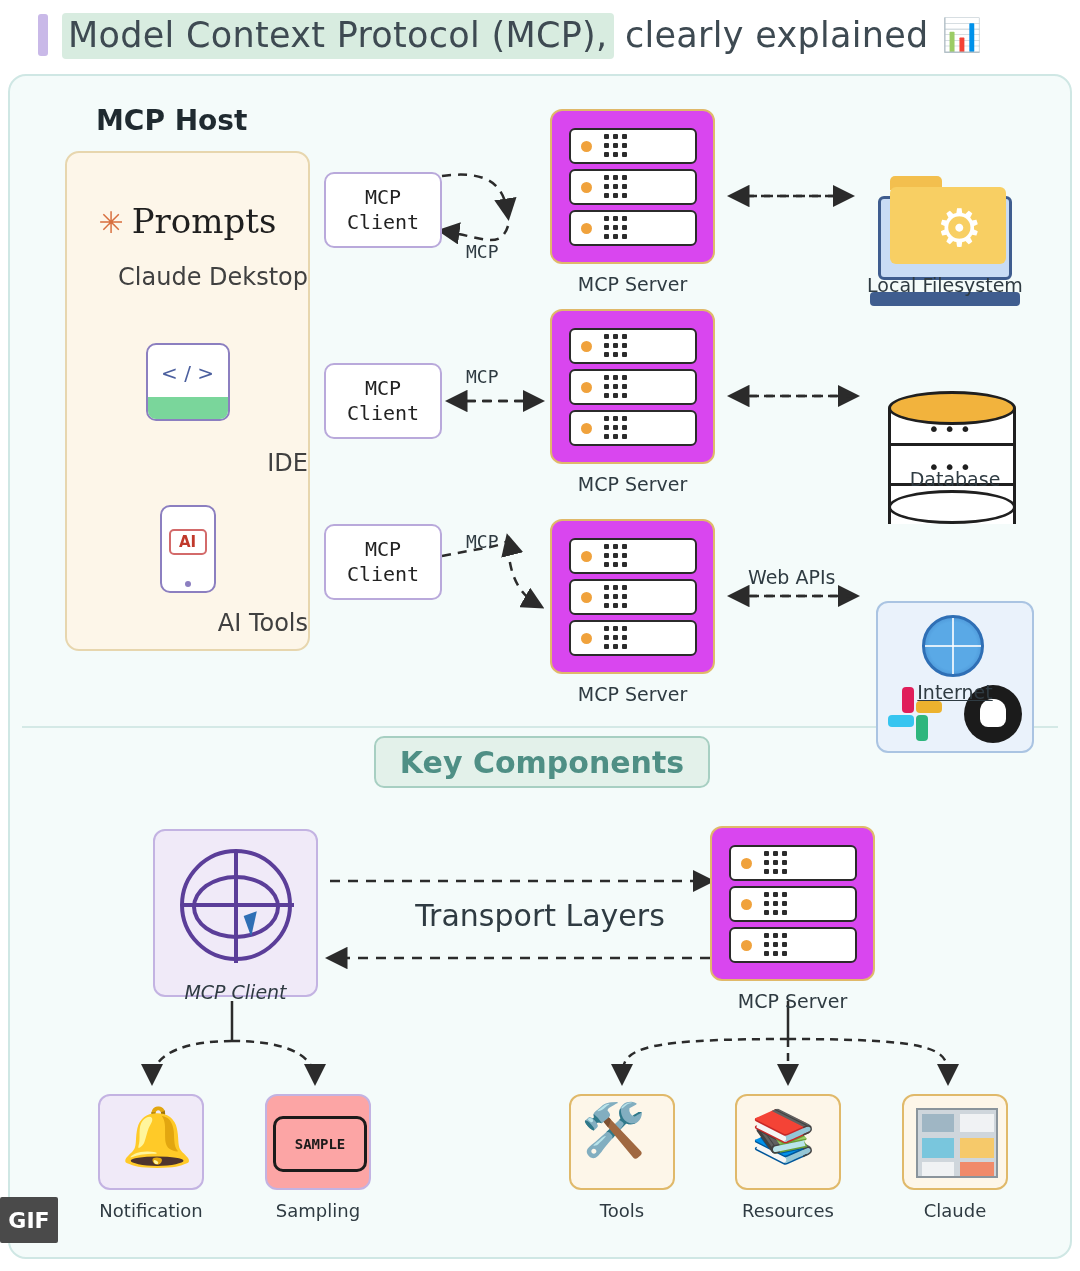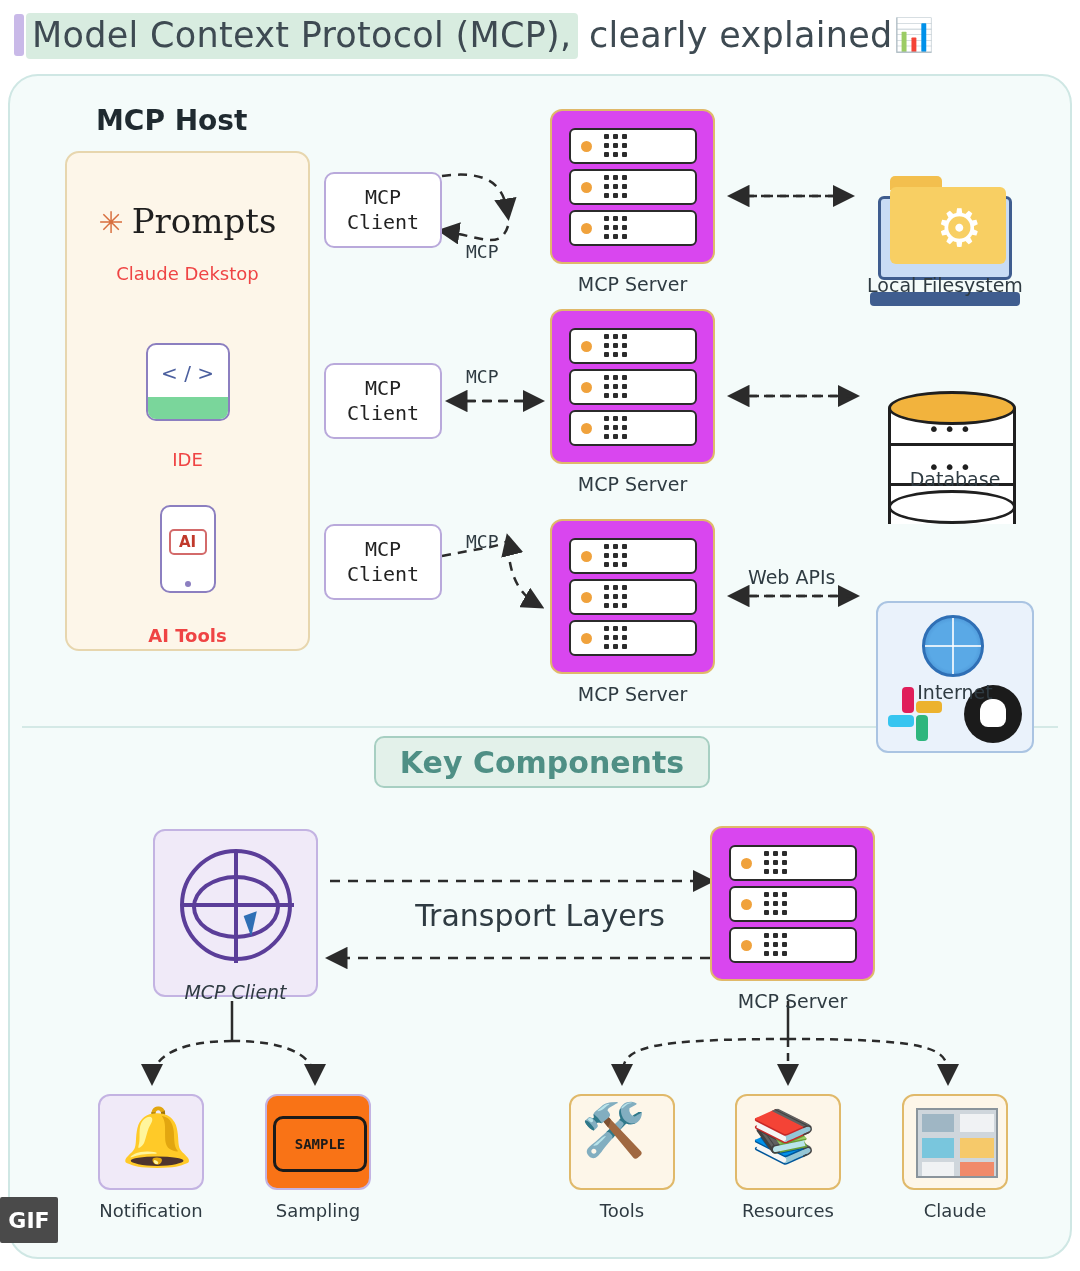--- a/index.html
+++ b/index.html
@@ -8,21 +8,22 @@
     width: 1080px; height: 1271px;
     background: #ffffff;
     font-family: "DejaVu Sans", sans-serif;
     position: relative;
     overflow: hidden;
   }
   
   .title-row {
     display:flex; align-items:center;
     padding: 14px 0 6px 14px;
-    gap: 2px;
+    gap: 14px;
+    margin-left: 24px;
   }
   .title-bar {
     width: 10px; height: 42px; background:#c9b9e8; border-radius:3px;
     flex: 0 0 auto;
   }
   .title-text {
     font-size: 35px; color:#3e4a52; letter-spacing: 0.3px;
     white-space: nowrap;
   }
   .title-hl {
@@ -32,21 +33,21 @@
     border-radius: 4px;
   }
   .title-emoji { font-size: 32px; }
 
   
   .panel {
     position:absolute; left: 8px; top: 74px;
     width: 1064px; height: 1185px;
     background:#f4fbfa;
     border: 2px solid #cfe7e4;
-    border-radius: 30px;
+    border-radius: 18px;
   }
   .divider {
     position:absolute; left: 12px; right: 12px; top: 650px;
     border-top: 2px solid #d4e9e6;
   }
 
   
   .lbl { font-size: 19px; color:#2f3b42; text-align:center; }
 
   
@@ -56,21 +57,21 @@
   }
   .host-box {
     position:absolute; left:55px; top:75px; width:245px; height:500px;
     background:#fdf6e9; border:2px solid #e7d6ae; border-radius:14px;
   }
   .claude-wordmark {
     position:absolute; left:0; right:0; top:48px; text-align:center;
     font-size:34px; color:#1f1f1f; font-family:"DejaVu Serif", serif;
   }
   .claude-star { color:#d86f3f; font-size:30px; margin-right:8px; }
-  .host-cap { position:absolute; left:0; right:0; font-size:18px; color:#ef4444; text-align:center; }
+  .host-cap { position:absolute; left:0; right:0; font-size:24px; color:#404040; text-align:right; }
 
   
   .ide-icon {
     position:absolute; left:50%; margin-left:-42px; top:190px;
     width:84px; height:78px; background:#ffffff;
     border:2px solid #8c7fc0; border-radius:10px; overflow:hidden;
   }
   .ide-code { position:absolute; left:0; right:0; top:16px; text-align:center; color:#4b5f9e; font-size:20px;}
   .ide-base { position:absolute; left:0; right:0; bottom:0; height:22px; background:#7ad69b; }
   
@@ -253,21 +254,21 @@
     <div class="ide-icon">
       <div class="ide-code">&lt; / &gt;</div>
       <div class="ide-base"></div>
     </div>
     <div class="host-cap" style="top:296px;">IDE</div>
 
     <div class="ai-icon">
       <div class="ai-badge">AI</div>
       <div class="ai-dot"></div>
     </div>
-    <div class="host-cap" style="top:472px;font-weight:bold;">AI Tools</div>
+    <div class="host-cap" style="top:456px;">AI Tools</div>
   </div>
 
   <div class="client-box" style="left:314px; top:96px;">
     <span>MCP</span>
     <span>Client</span>
   </div>
   <div class="client-box" style="left:314px; top:287px;">
     <span>MCP</span>
     <span>Client</span>
   </div>
@@ -443,21 +444,21 @@
   <div class="internet-box">
     <div class="globe-ic"></div>
     <div class="slack-ic">
       <i style="left:14px; top:0; width:12px; height:26px; background:#e01e5a;"></i>
       <i style="left:28px; top:14px; width:26px; height:12px; background:#ecb22e;"></i>
       <i style="left:28px; top:28px; width:12px; height:26px; background:#2eb67d;"></i>
       <i style="left:0; top:28px; width:26px; height:12px; background:#36c5f0;"></i>
     </div>
     <div class="gh-ic"></div>
   </div>
-  <div class="lbl" style="position:absolute; left:855px; top:605px; width:180px;">Internet</div>
+  <div class="lbl" style="position:absolute; left:855px; top:605px; width:180px;text-decoration:underline;">Internet</div>
 
   <div class="kc-title">Key Components</div>
 
   <div class="big-client">
     <div class="big-globe">
         <i></i>
       </div>
     <div class="cursor"></div>
   </div>
   <div class="bottom-cap" style="left:143px; top:905px; width:165px;font-style:italic;">MCP Client</div>
@@ -508,21 +509,21 @@
     <div class="server-cap">MCP Server</div>
   </div>
 
   <div style="position:absolute; left:380px; top:822px; width:300px; text-align:center; font-size:30px; color:#2f3b42;">Transport Layers</div>
 
   <div class="comp-box" style="left:88px; top:1018px; background:#f0eaf8; border:2px solid #c3b3e2;">
     <div style="position:absolute; left:50%; margin-left:-30px; top:12px; font-size:58px; line-height:58px; color:#1b1b1b;">🔔</div>
   </div>
   <div class="comp-cap" style="left:61px; top:1124px;">Notification</div>
 
-  <div class="comp-box" style="left:255px; top:1018px; background:#f97316; border:2px solid #c3b3e2;">
+  <div class="comp-box" style="left:255px; top:1018px; background:#fca5a5; border:2px solid #c3b3e2;">
     <div style="position:absolute; left:6px; top:20px; width:94px; height:56px; border:3px solid #1b1b1b; border-radius:10px; display:flex; align-items:center; justify-content:center; font-family:'DejaVu Sans Mono',monospace; font-size:14px; font-weight:bold; color:#1b1b1b;">SAMPLE</div>
   </div>
   <div class="comp-cap" style="left:228px; top:1124px;">Sampling</div>
 
   <div class="comp-box" style="left:559px; top:1018px; background:#fdf6e9; border:2px solid #e0b96a;">
     <div style="position:absolute; left:10px; top:8px; font-size:52px; line-height:52px;">🛠️</div>
   </div>
   <div class="comp-cap" style="left:532px; top:1124px;">Tools</div>
 
   <div class="comp-box" style="left:725px; top:1018px; background:#fdf6e9; border:2px solid #e0b96a;">

